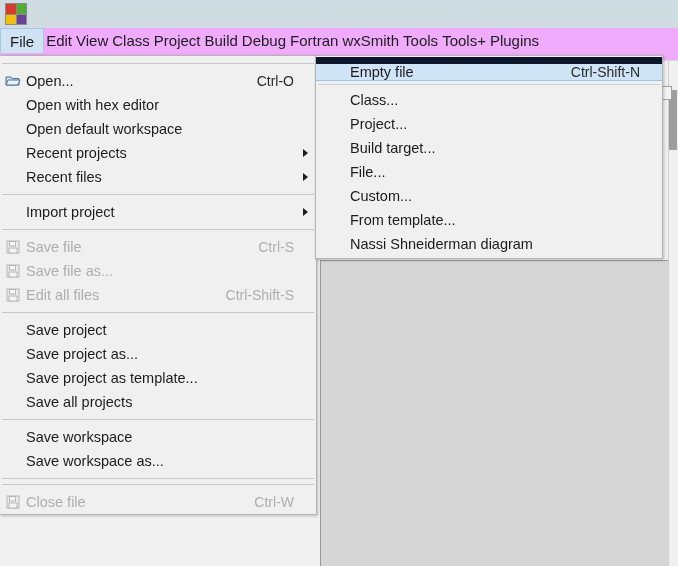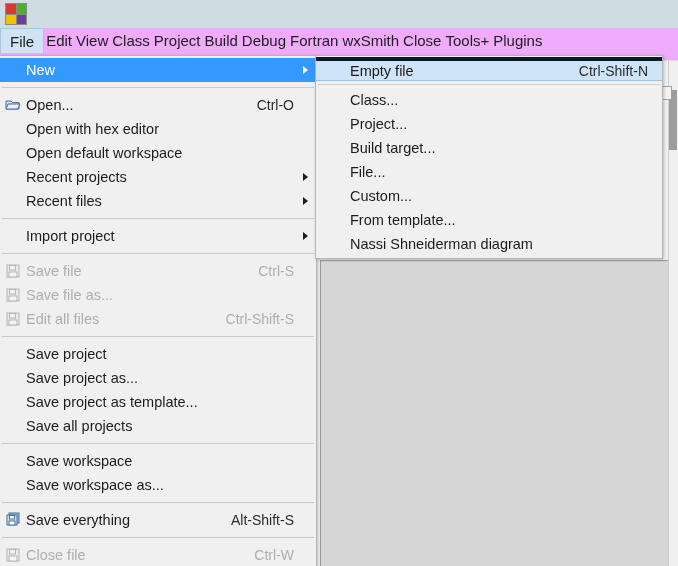--- a/index.html
+++ b/index.html
@@ -116,24 +116,24 @@
   
   #new-submenu {
     position: absolute; left: 315px; top: 55px; width: 348px;
     background: #f0f0f0;
     border: 1px solid #b4b4b4;
     box-shadow: 1px 1px 3px rgba(0,0,0,.22);
     padding: 1px 0 2px 0;
     z-index: 30;
   }
   #new-submenu .mi { padding-left: 34px; height: 24px; }
-  #new-submenu .mi .accel { right: 14px; }
+  #new-submenu .mi .accel { right: 22px; }
   #new-submenu .mi.hover {
     background: #cfe4f7;
-    border-top: 4px solid #0f172a; border-bottom: 1px solid #9cc4e4;
+    border-top: 7px solid #0f172a; border-bottom: 1px solid #9cc4e4;
     height: 24px;
   }
   #new-submenu .sep { margin: 3px 2px; background: #d2d2d2; }
 </style>
 </head>
 <body>
 
 <div id="workspace"></div>
 <div id="left-gutter"></div>
 <div id="right-panel"></div>
@@ -172,35 +172,31 @@
     <div class="menubar-item">
       <span>Debug</span>
     </div>
     <div class="menubar-item">
       <span>Fortran</span>
     </div>
     <div class="menubar-item">
       <span>wxSmith</span>
     </div>
     <div class="menubar-item">
-      <span>Close</span>
+      <span>Tools</span>
     </div>
     <div class="menubar-item">
       <span>Tools+</span>
     </div>
     <div class="menubar-item">
       <span>Plugins</span>
     </div>
   </div>
 
 <div id="file-menu">
-    <div class="mi highlight">
-      <span class="label">New</span>
-      <span class="arrow"></span>
-    </div>
     <div class="sep"></div>
     <div class="mi">
       <span class="ico"><svg width="16" height="16" viewBox="0 0 16 16">
           <path d="M1 4h5l1.4 1.6H14V12H1z" fill="#cfe0f2" stroke="#4a6f96"></path>
           <path d="M3 7h12l-2.4 5H1z" fill="#e9f1fa" stroke="#4a6f96"></path>
         </svg></span>
       <span class="label">Open...</span>
       <span class="accel">Ctrl-O</span>
     </div>
     <div class="mi">
@@ -263,30 +259,20 @@
       <span class="label">Save all projects</span>
     </div>
     <div class="sep"></div>
     <div class="mi">
       <span class="label">Save workspace</span>
     </div>
     <div class="mi">
       <span class="label">Save workspace as...</span>
     </div>
     <div class="sep"></div>
-    <div class="mi">
-      <span class="ico"><svg width="16" height="16" viewBox="0 0 16 16">
-          <rect x="4" y="1" width="10" height="10" fill="#9fb8d0" stroke="#4a6f96"></rect>
-          <rect x="2" y="3" width="10" height="10" fill="#cfe0f2" stroke="#4a6f96"></rect>
-          <rect x="4.5" y="3.5" width="5" height="3.5" fill="#ffffff" stroke="#4a6f96"></rect>
-          <rect x="4" y="9" width="6" height="4" fill="#ffffff" stroke="#4a6f96"></rect>
-        </svg></span>
-      <span class="label">Save everything</span>
-      <span class="accel">Alt-Shift-S</span>
-    </div>
     <div class="sep"></div>
     <div class="mi disabled">
       <span class="ico"><svg width="16" height="16" viewBox="0 0 16 16">
           <rect x="2" y="2" width="12" height="12" fill="#ebebeb" stroke="#b6b6b6"></rect>
           <rect x="4.5" y="2.5" width="6" height="4.5" fill="#f4f4f4" stroke="#b6b6b6"></rect>
           <rect x="4" y="9" width="8" height="5" fill="#f4f4f4" stroke="#b6b6b6"></rect>
         </svg></span>
       <span class="label">Close file</span>
       <span class="accel">Ctrl-W</span>
     </div>

